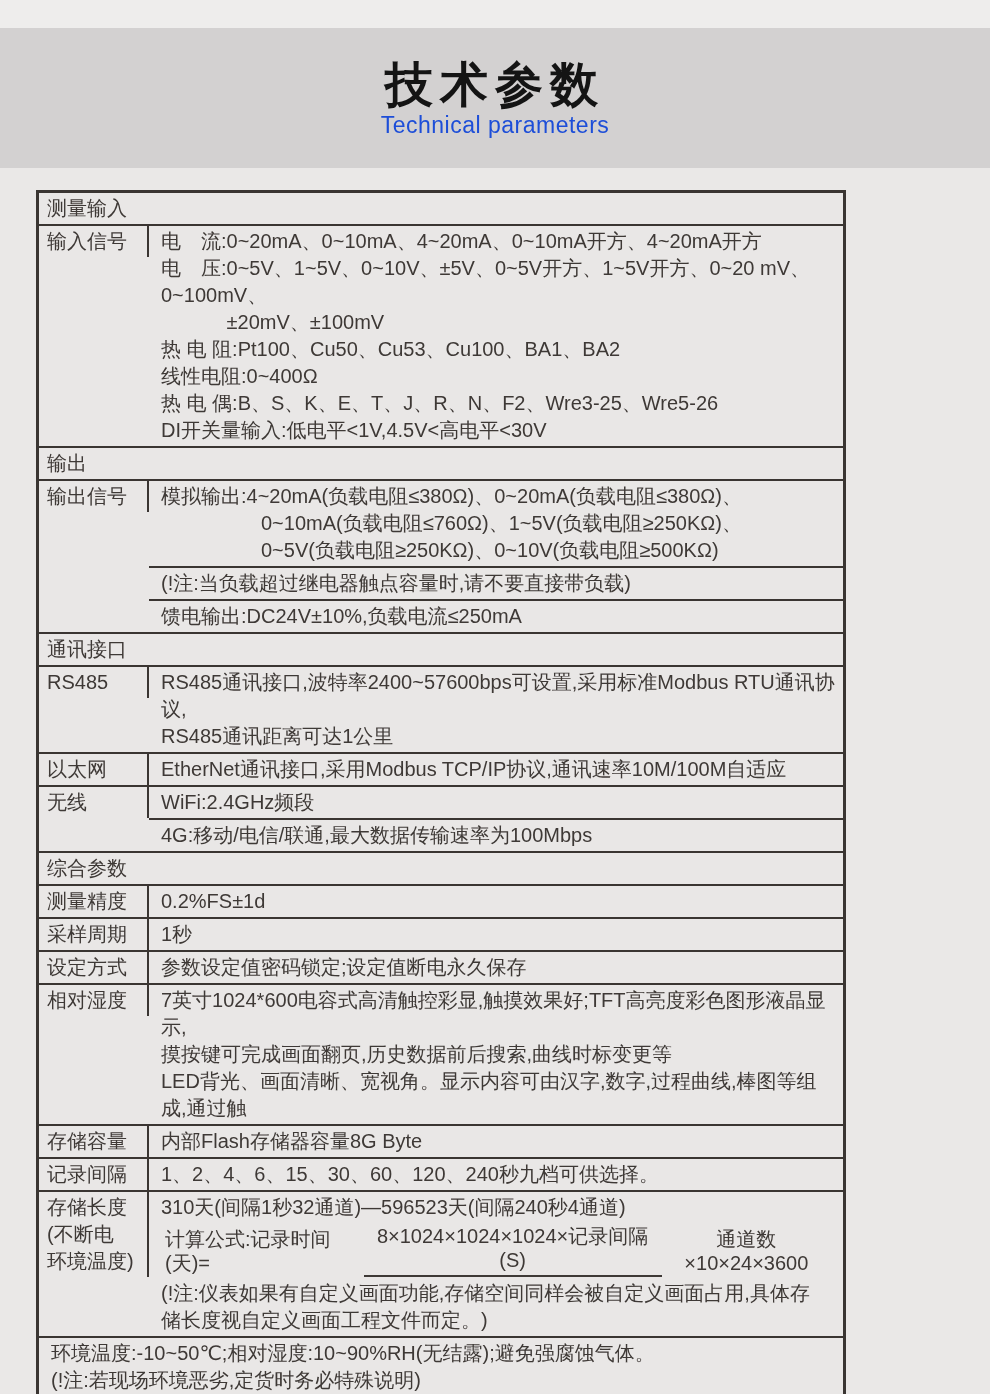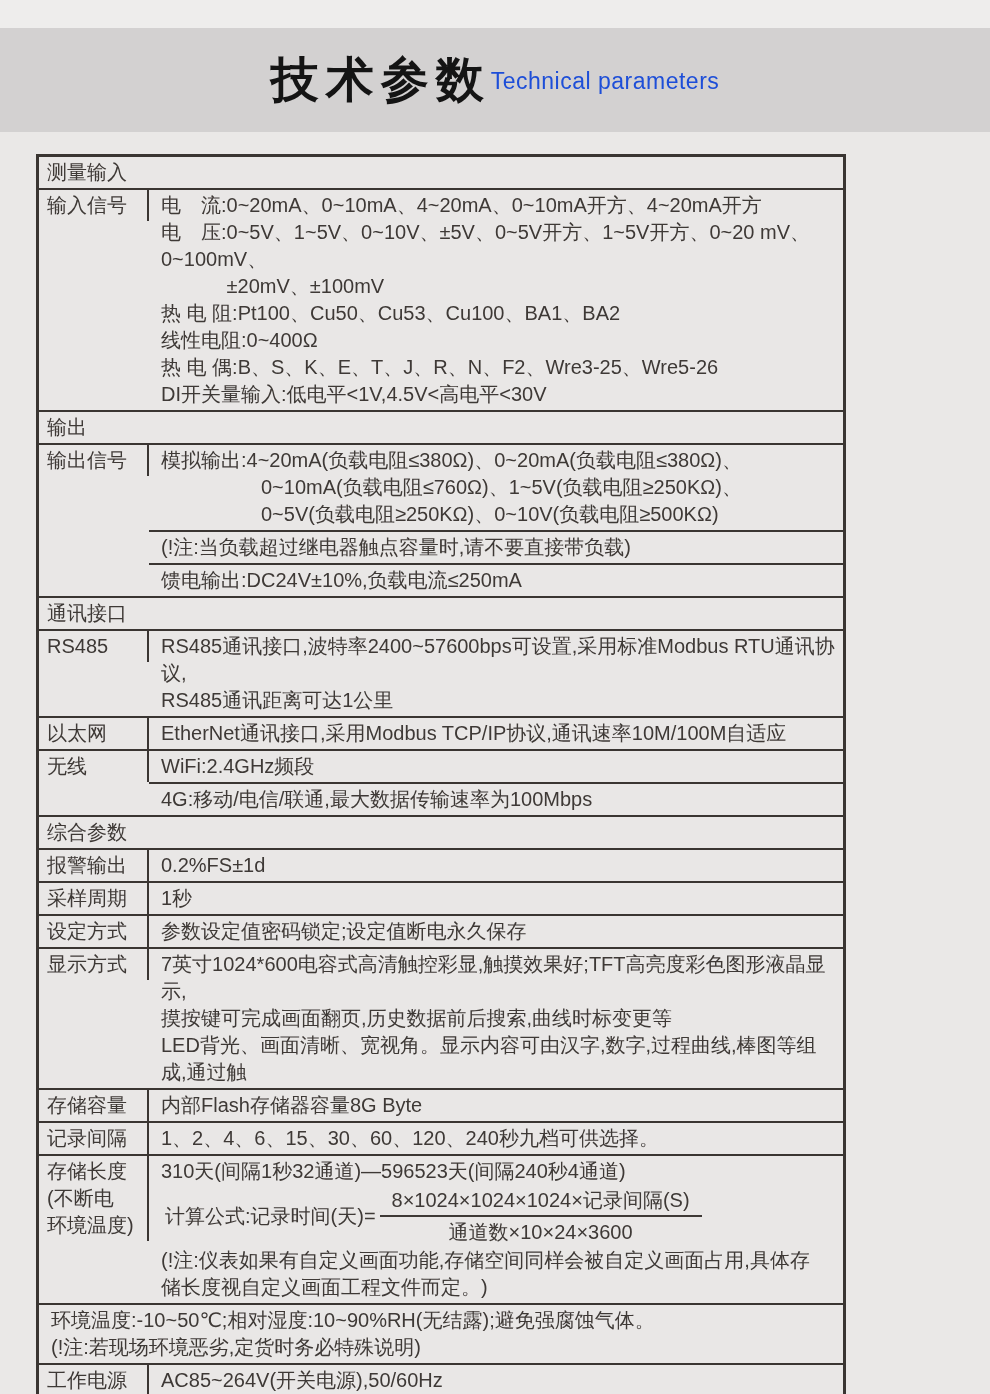--- a/index.html
+++ b/index.html
@@ -13,22 +13,22 @@
   }
   html,body{margin:0;padding:0;}
   body{
     width:990px;height:1394px;overflow:hidden;
     background:var(--page-bg);
     font-family:"Liberation Sans","DejaVu Sans",sans-serif;
     color:var(--text);
   }
   .top-strip{height:28px;background:var(--strip-bg);}
   .title-band{
-    height:104px;background:var(--band-bg);
-    display:flex;flex-direction:row;align-items:center;justify-content:center;
+    height:140px;background:var(--band-bg);
+    display:flex;flex-direction:column;align-items:center;justify-content:center;
   }
   .page-title{
     margin:0;font-size:48px;font-weight:bold;color:var(--title);
     letter-spacing:7px;line-height:52px;
   }
   .page-subtitle{
     font-size:23px;color:#1d4ed8;line-height:26px;margin-top:1px;letter-spacing:0.5px;
   }
   .tbl{
     box-sizing:border-box;
@@ -49,21 +49,21 @@
     border-right:2px solid var(--border);
     padding:2px 4px 2px 8px;
     white-space:pre-wrap;
   }
   .cell{flex:1;display:flex;flex-direction:column;min-width:0;}
   .block{padding:2px 8px 2px 12px;flex:1;}
   .block + .block{border-top:2px solid var(--border);}
   .line{white-space:pre-wrap;}
   .formula{display:flex;align-items:center;margin:3px 4px;line-height:24px;}
   .f-prefix{white-space:pre-wrap;}
-  .frac{display:inline-flex;flex-direction:column;text-align:center;margin-left:4px;}
+  .frac{display:inline-flex;flex-direction:row;text-align:center;margin-left:4px;}
   .frac .num{border-bottom:2px solid var(--text);padding:0 12px 3px;}
   .frac .den{padding-top:3px;}
 </style>
 </head>
 <body>
 
 <div class="top-strip"></div>
 
 <header class="title-band">
   <h1 class="page-title">技术参数</h1>
@@ -127,21 +127,21 @@
         <div class="block">
           <div class="line">WiFi:2.4GHz频段</div>
         </div>
         <div class="block">
           <div class="line">4G:移动/电信/联通,最大数据传输速率为100Mbps</div>
         </div>
       </div>
     </div>
     <div class="sec-row">综合参数</div>
     <div class="row">
-      <div class="label">报警输出</div>
+      <div class="label">测量精度</div>
       <div class="cell">
         <div class="block">
           <div class="line">0.2%FS±1d</div>
         </div>
       </div>
     </div>
     <div class="row">
       <div class="label">采样周期</div>
       <div class="cell">
         <div class="block">
@@ -151,21 +151,21 @@
     </div>
     <div class="row">
       <div class="label">设定方式</div>
       <div class="cell">
         <div class="block">
           <div class="line">参数设定值密码锁定;设定值断电永久保存</div>
         </div>
       </div>
     </div>
     <div class="row">
-      <div class="label">显示方式</div>
+      <div class="label">相对湿度</div>
       <div class="cell">
         <div class="block">
           <div class="line">7英寸1024*600电容式高清触控彩显,触摸效果好;TFT高亮度彩色图形液晶显示,</div>
           <div class="line">摸按键可完成画面翻页,历史数据前后搜索,曲线时标变更等</div>
           <div class="line">LED背光、画面清晰、宽视角。显示内容可由汉字,数字,过程曲线,棒图等组成,通过触</div>
         </div>
       </div>
     </div>
     <div class="row">
       <div class="label">存储容量</div>

